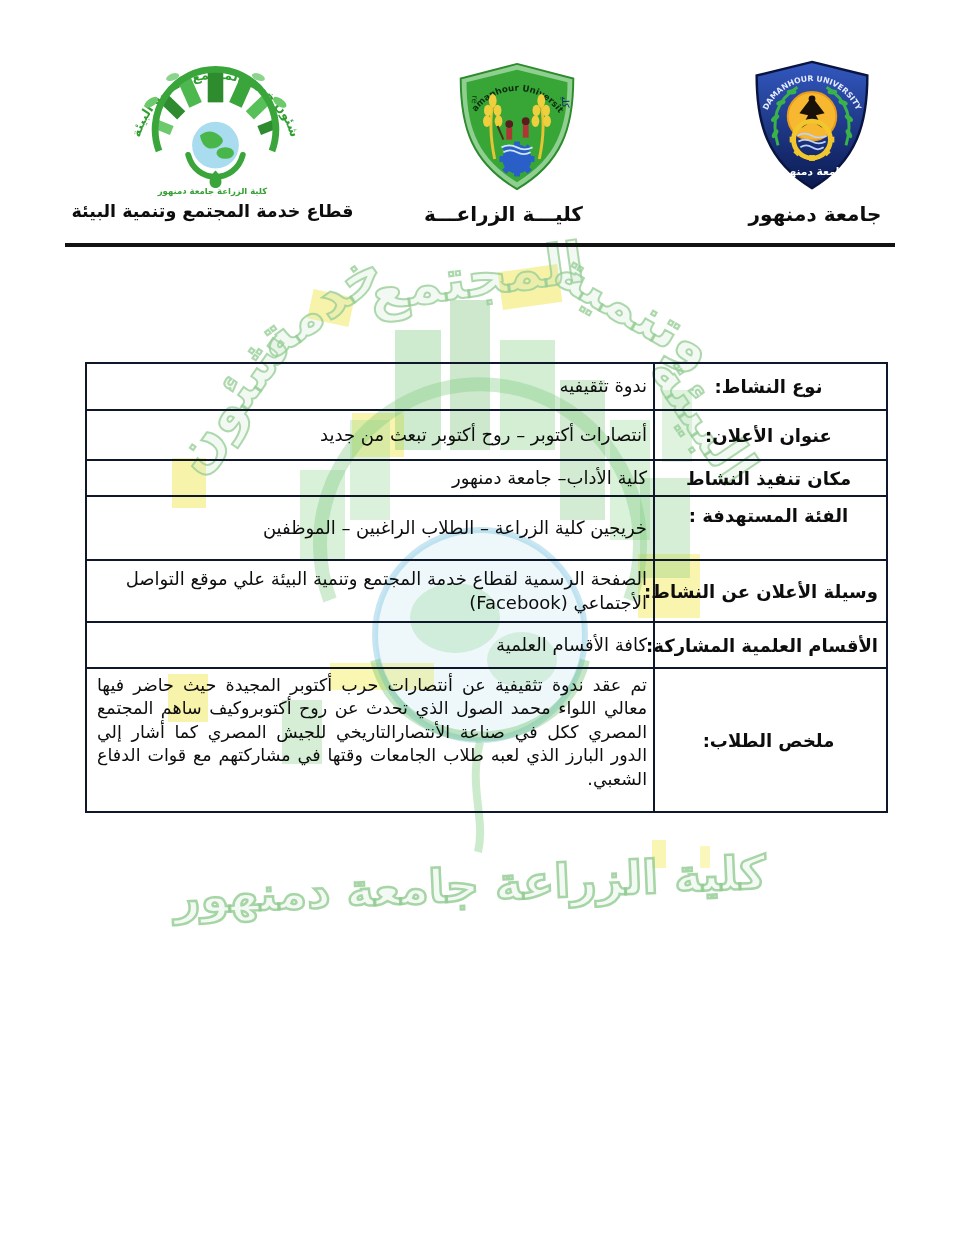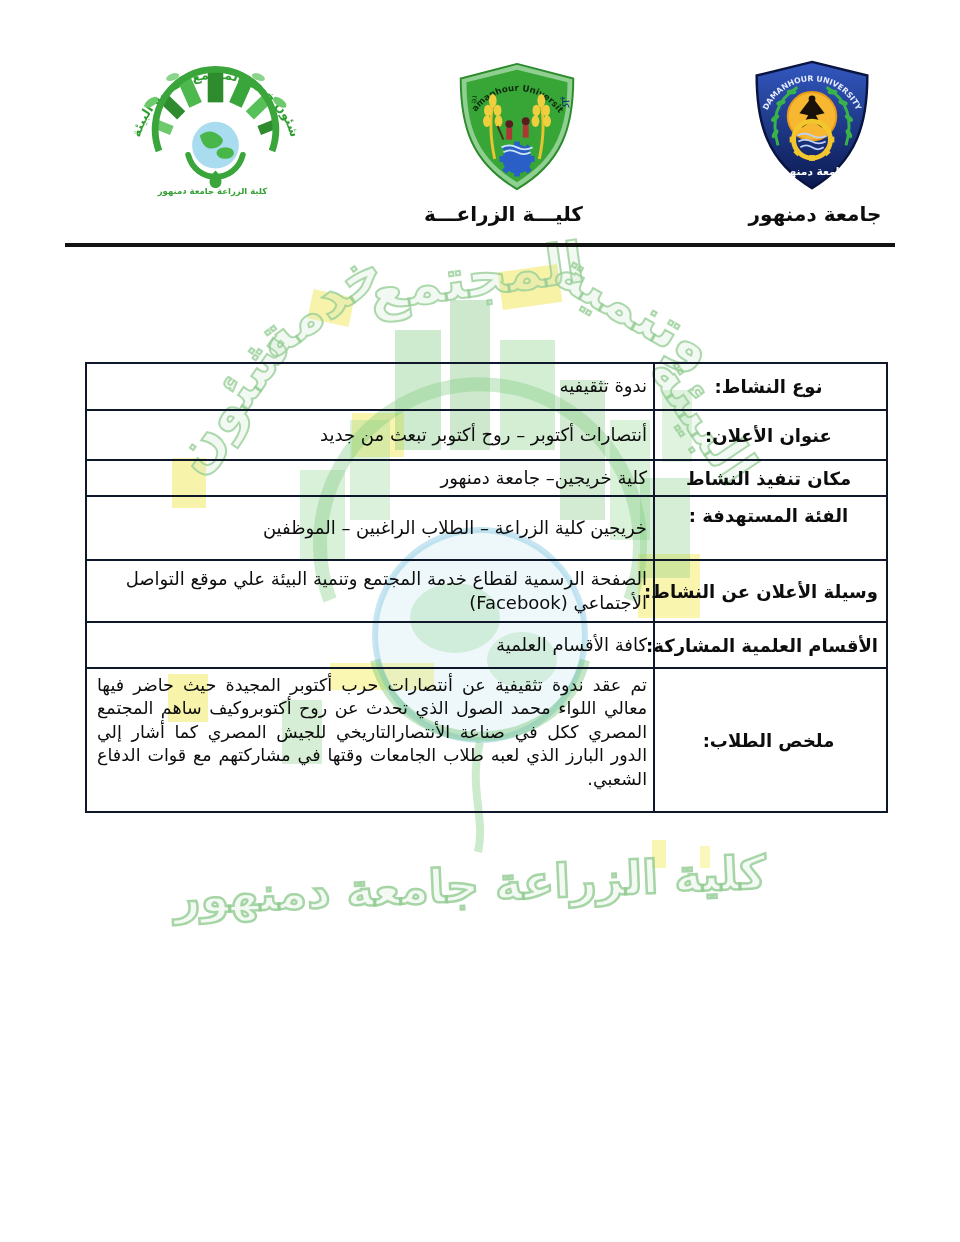--- a/index.html
+++ b/index.html
@@ -240,20 +240,21 @@
       </g>
       <g stroke="#bcd3ff" stroke-width="1.8" fill="none">
         <path d="M 50 80 q 7 -4 15 0 q 8 4 15 0"></path>
         <path d="M 51 86 q 7 -4 14 0 q 7 4 14 0"></path>
         <path d="M 53 92 q 6 -4 12 0 q 6 4 12 0"></path>
       </g>
     </g>
     <text x="65" y="120" text-anchor="middle" font-size="11" font-weight="bold" fill="#ffffff">جامعة دمنهور</text>
   </svg>
 
+  <div class="hdr-label left">قطاع خدمة المجتمع وتنمية البيئة</div>
   <div class="hdr-label center">كليـــة الزراعـــة</div>
   <div class="hdr-label right">جامعة دمنهور</div>
   <div class="rule"></div>
 
 
   <table class="report-table" dir="rtl" lang="ar">
     <colgroup>
         <col class="col-label">
         <col>
       </colgroup>
@@ -261,21 +262,21 @@
       <tr style="height:47px;">
         <td class="lbl">نوع النشاط:</td>
         <td class="val">ندوة تثقيفيه</td>
       </tr>
       <tr style="height:50px;">
         <td class="lbl">عنوان الأعلان:</td>
         <td class="val">أنتصارات أكتوبر – روح أكتوبر تبعث من جديد</td>
       </tr>
       <tr style="height:36px;">
         <td class="lbl">مكان تنفيذ النشاط</td>
-        <td class="val">كلية خريجين– جامعة دمنهور</td>
+        <td class="val">كلية الأداب– جامعة دمنهور</td>
       </tr>
       <tr class="top-label" style="height:64px;">
         <td class="lbl">الفئة المستهدفة :</td>
         <td class="val">خريجين كلية الزراعة – الطلاب الراغبين – الموظفين</td>
       </tr>
       <tr style="height:62px;margin-top:20px;">
         <td class="lbl">وسيلة الأعلان عن النشاط:</td>
         <td class="val">الصفحة الرسمية لقطاع خدمة المجتمع وتنمية البيئة علي موقع التواصل الأجتماعي (Facebook)</td>
       </tr>
       <tr style="height:46px;">

